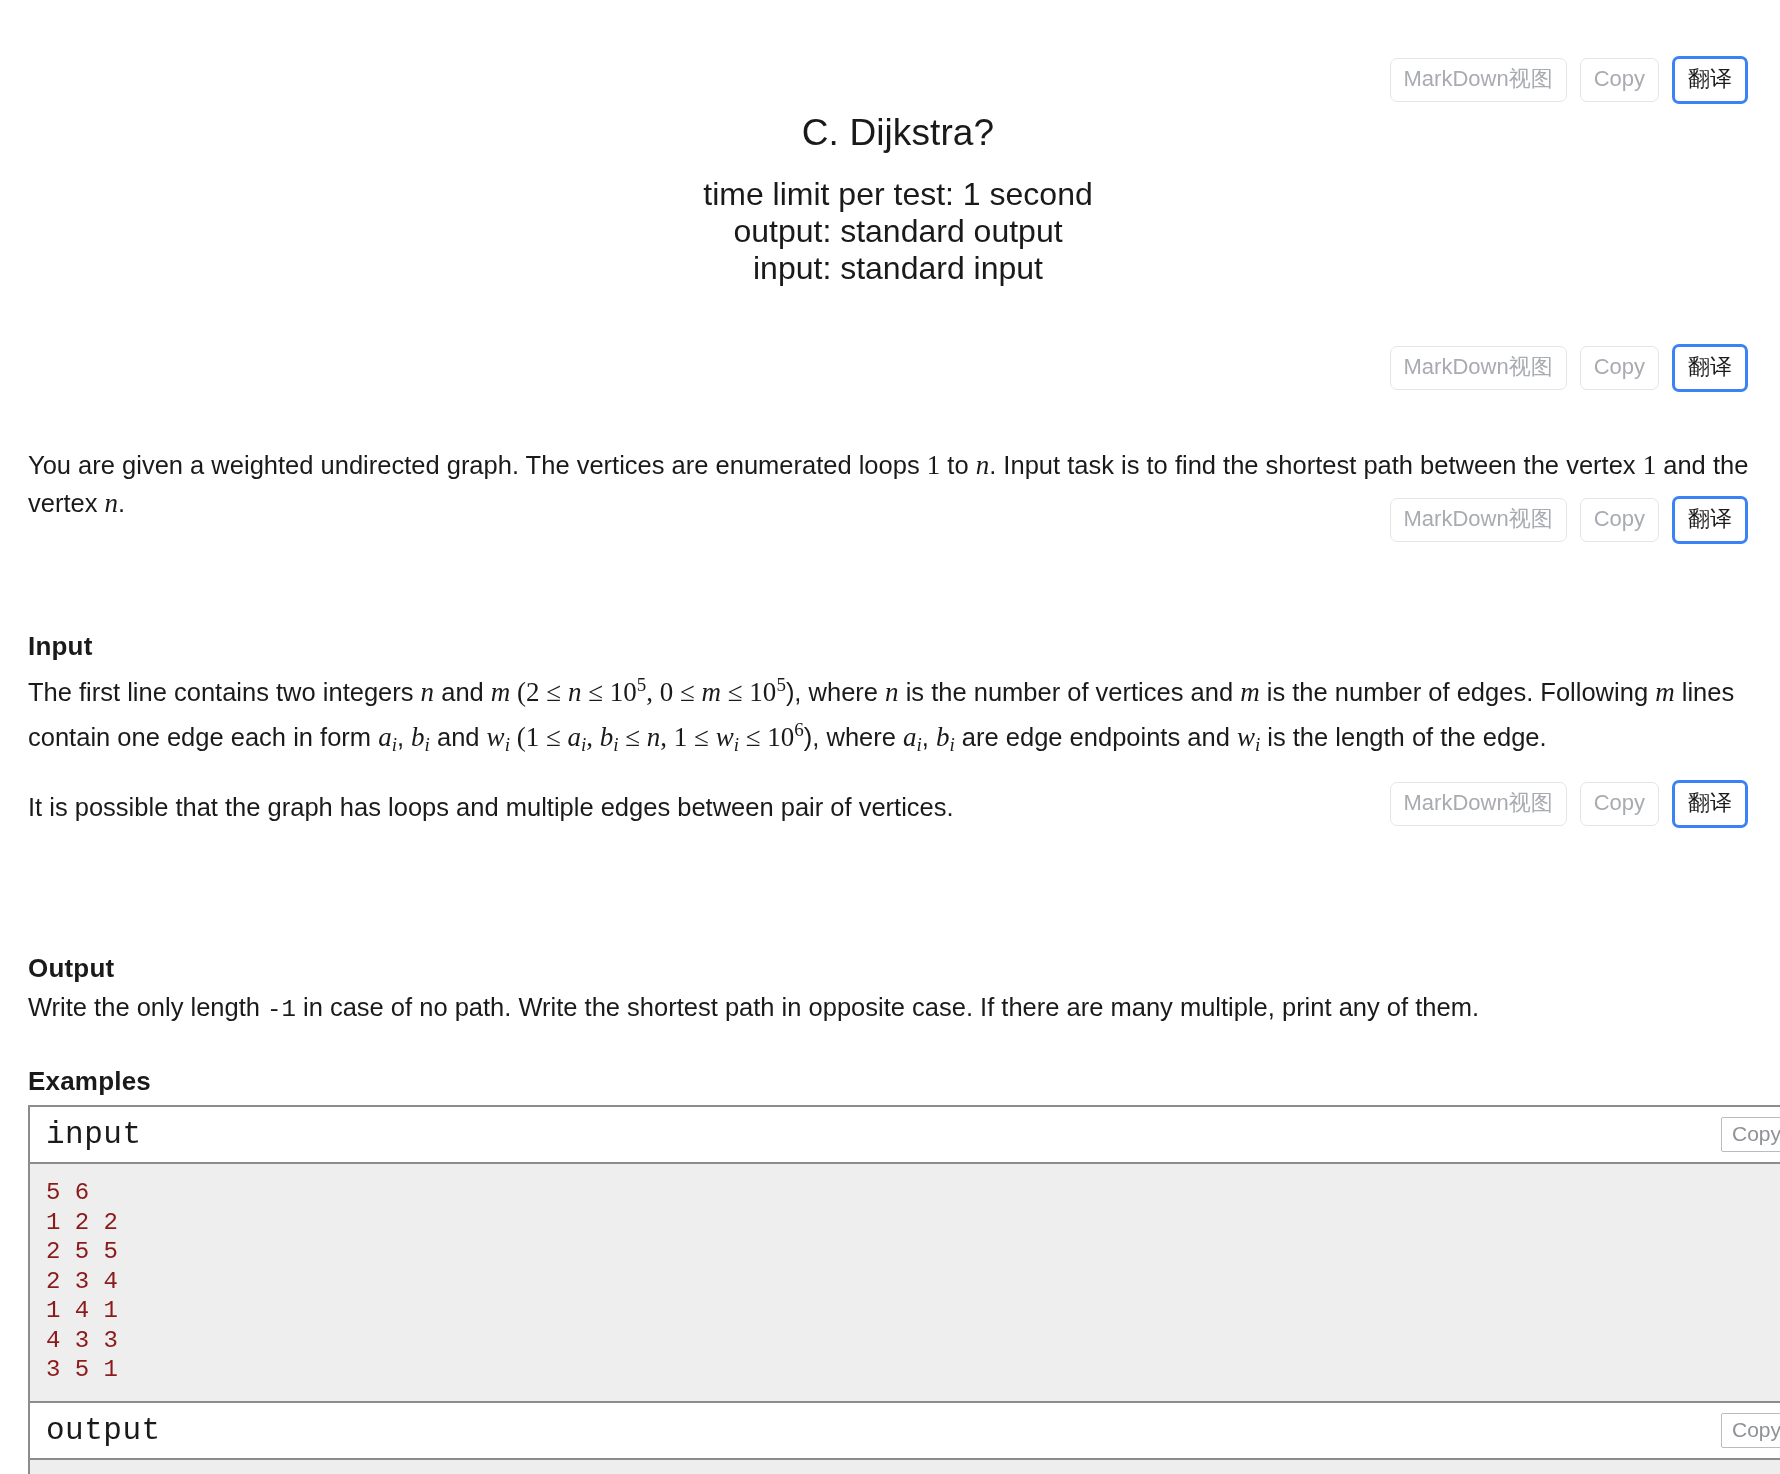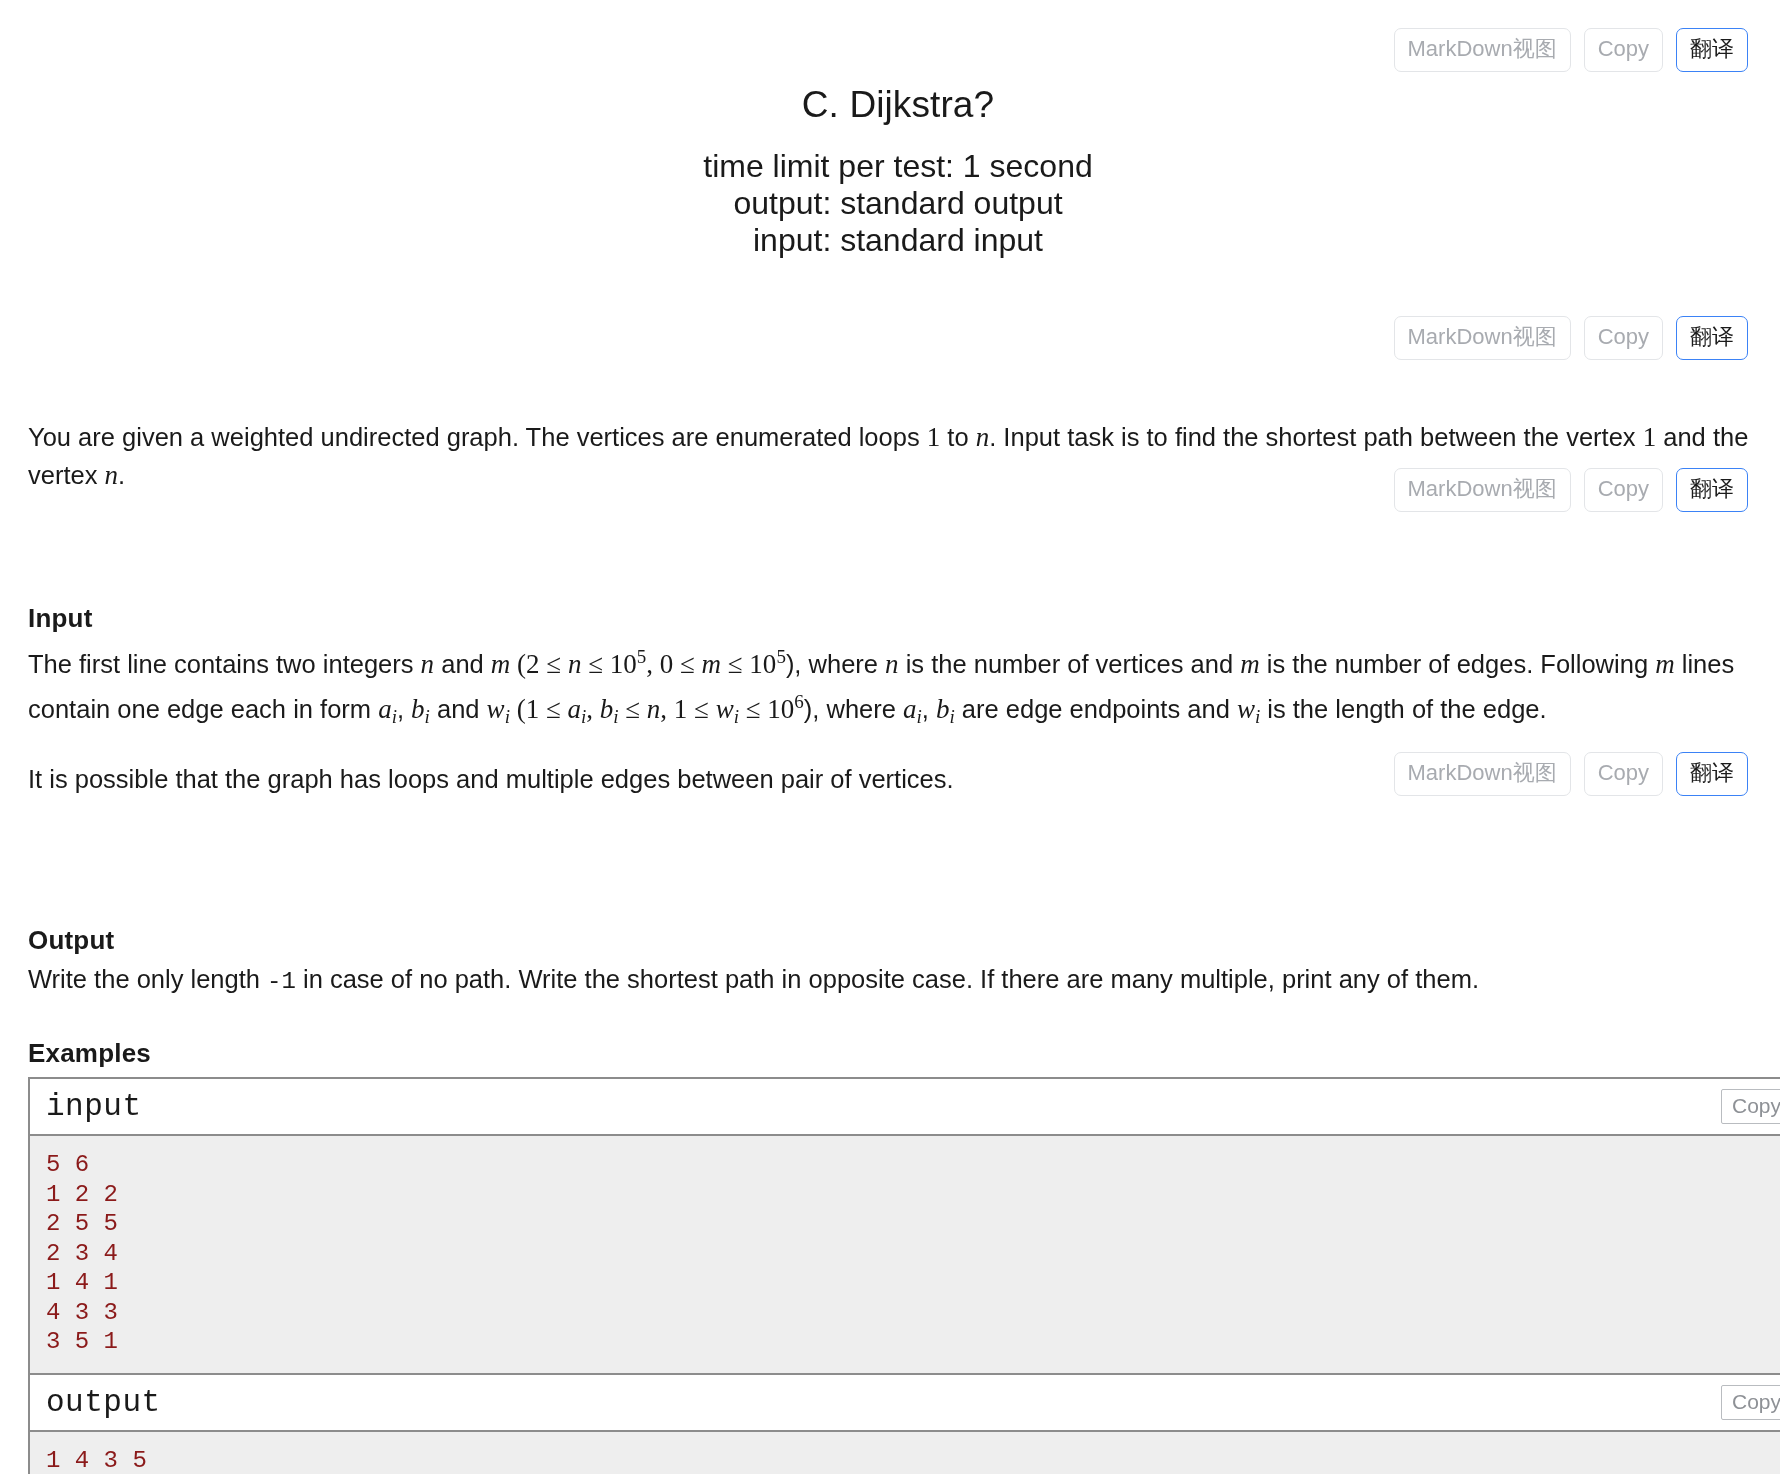--- a/index.html
+++ b/index.html
@@ -12,20 +12,21 @@
     color: #000000;
     width: 1780px;
     height: 1474px;
     overflow: hidden;
     -webkit-font-smoothing: antialiased;
   }
   .page {
     position: relative;
     width: 1780px;
     height: 1320px;
+    margin-top: 28px;
   }
 
   
   .toolbar {
     display: flex;
     justify-content: flex-end;
     align-items: center;
     gap: 13px;
     padding-right: 32px;
     box-sizing: border-box;
@@ -40,21 +41,21 @@
     white-space: nowrap;
     cursor: pointer;
     user-select: none;
   }
   .tb-btn.muted {
     color: #a8abb0;
     border: 1px solid #e3e5e8;
   }
   .tb-btn.dark {
     color: #1c1c1c;
-    border: 1px solid #3b82f6;
+    border: 3px solid #3b82f6;
   }
 
   
   .prob-header {
     text-align: center;
     padding-top: 6px;
   }
   .prob-title {
     font-size: 37px;
     font-weight: 400;

